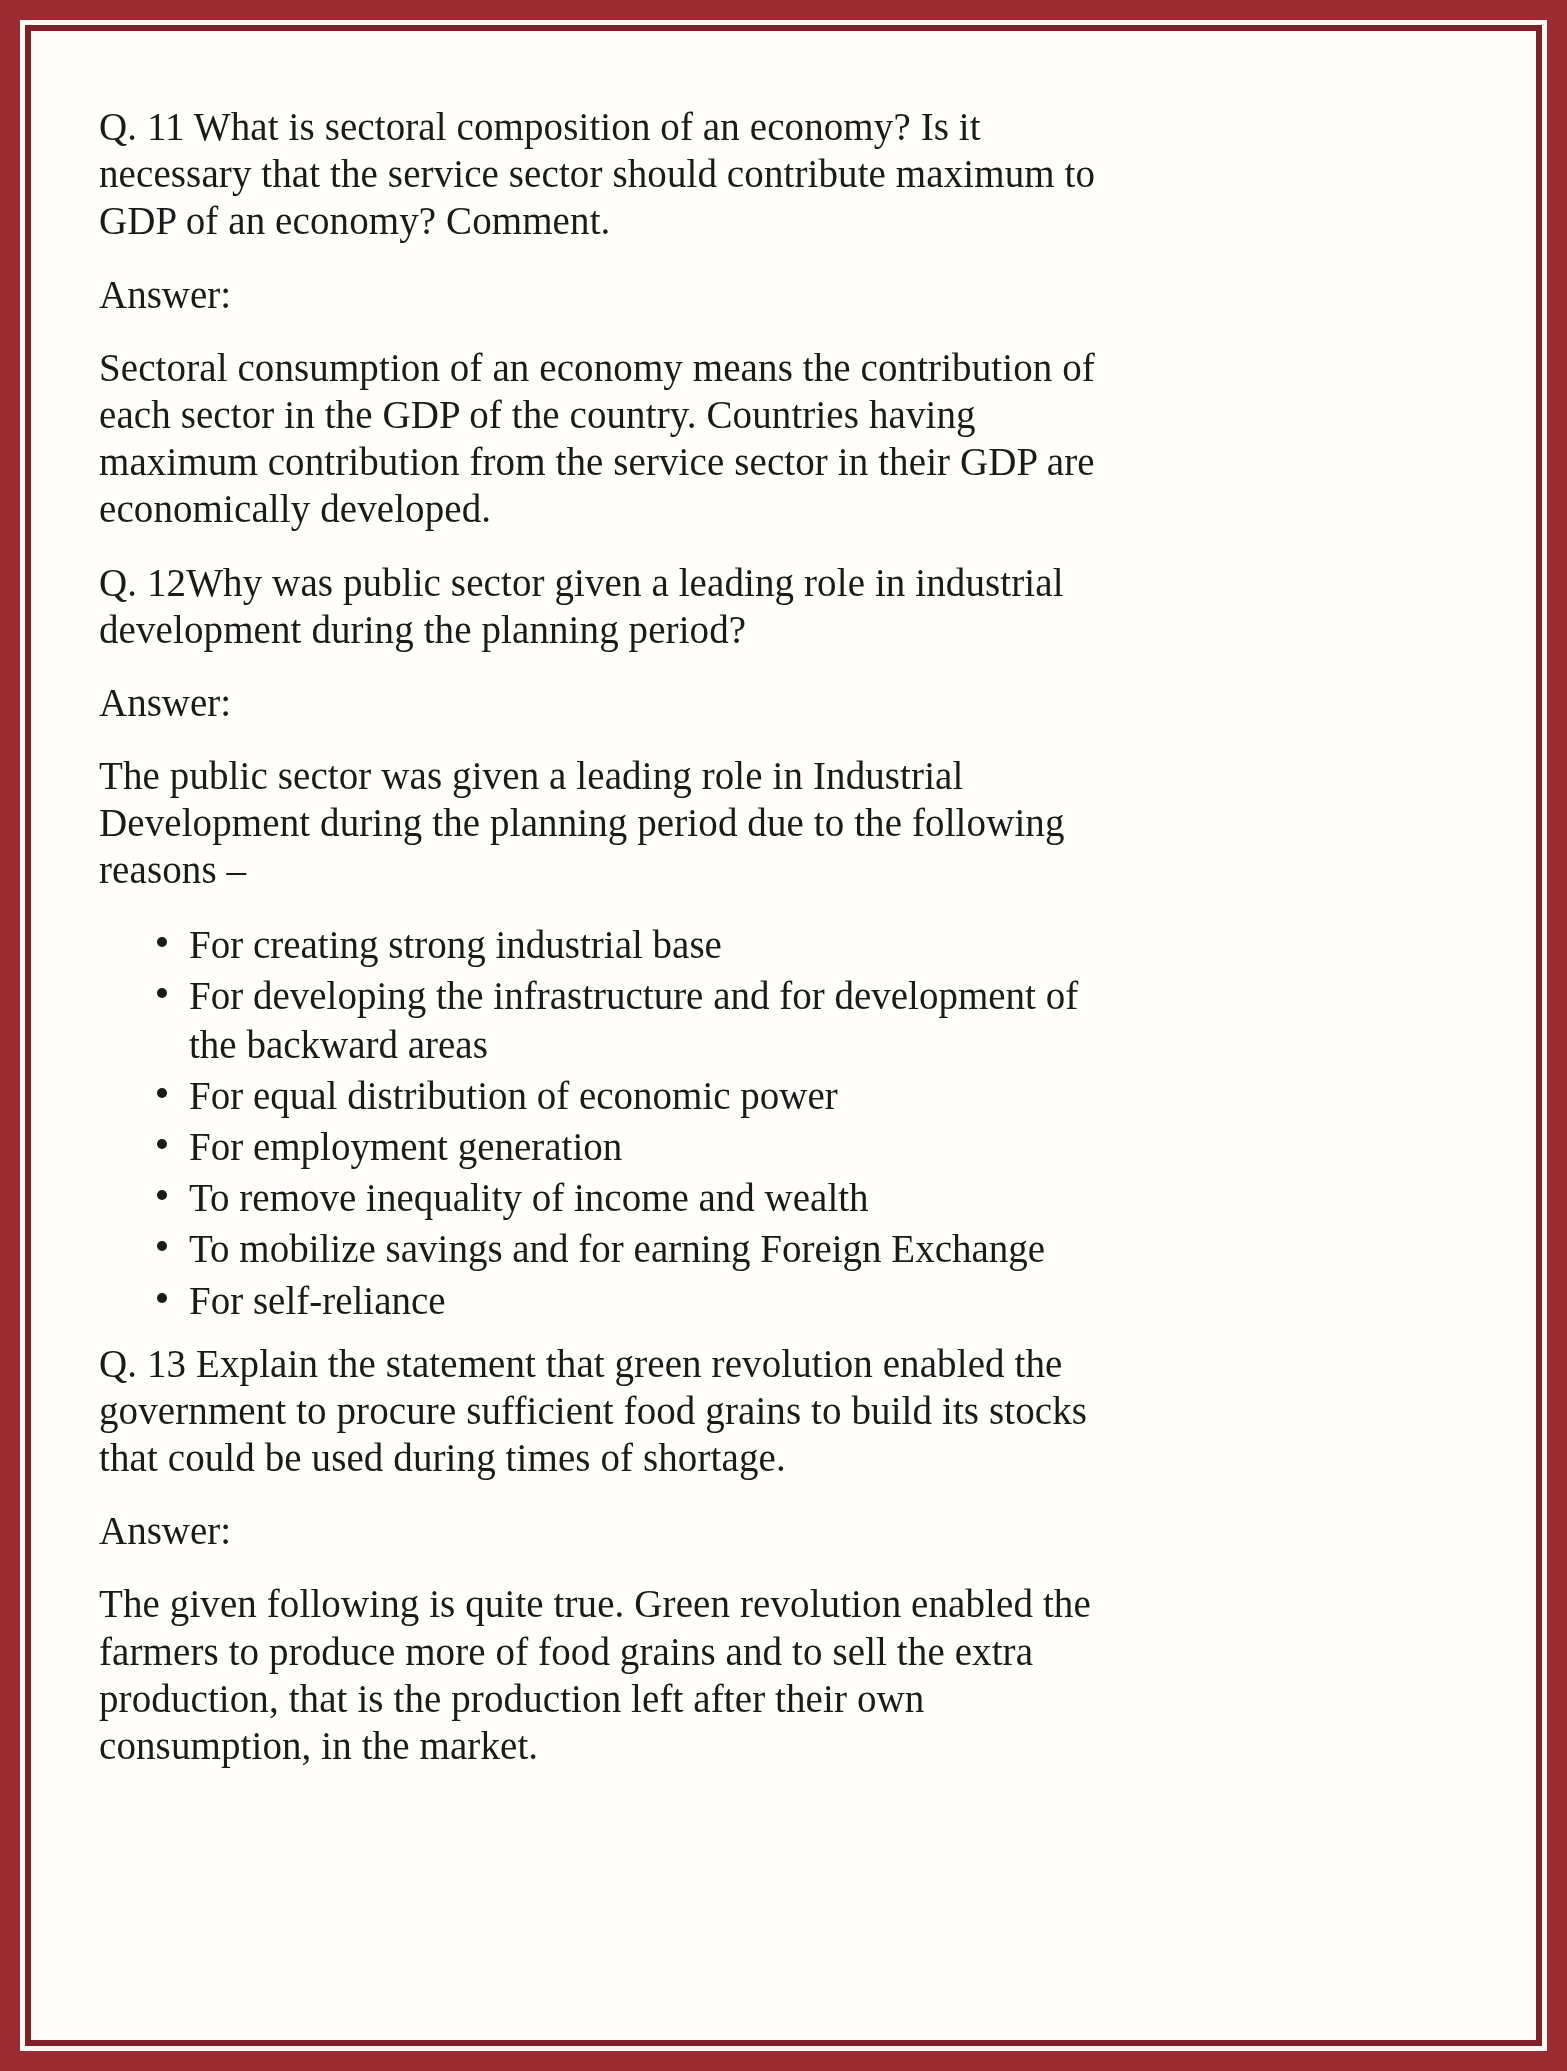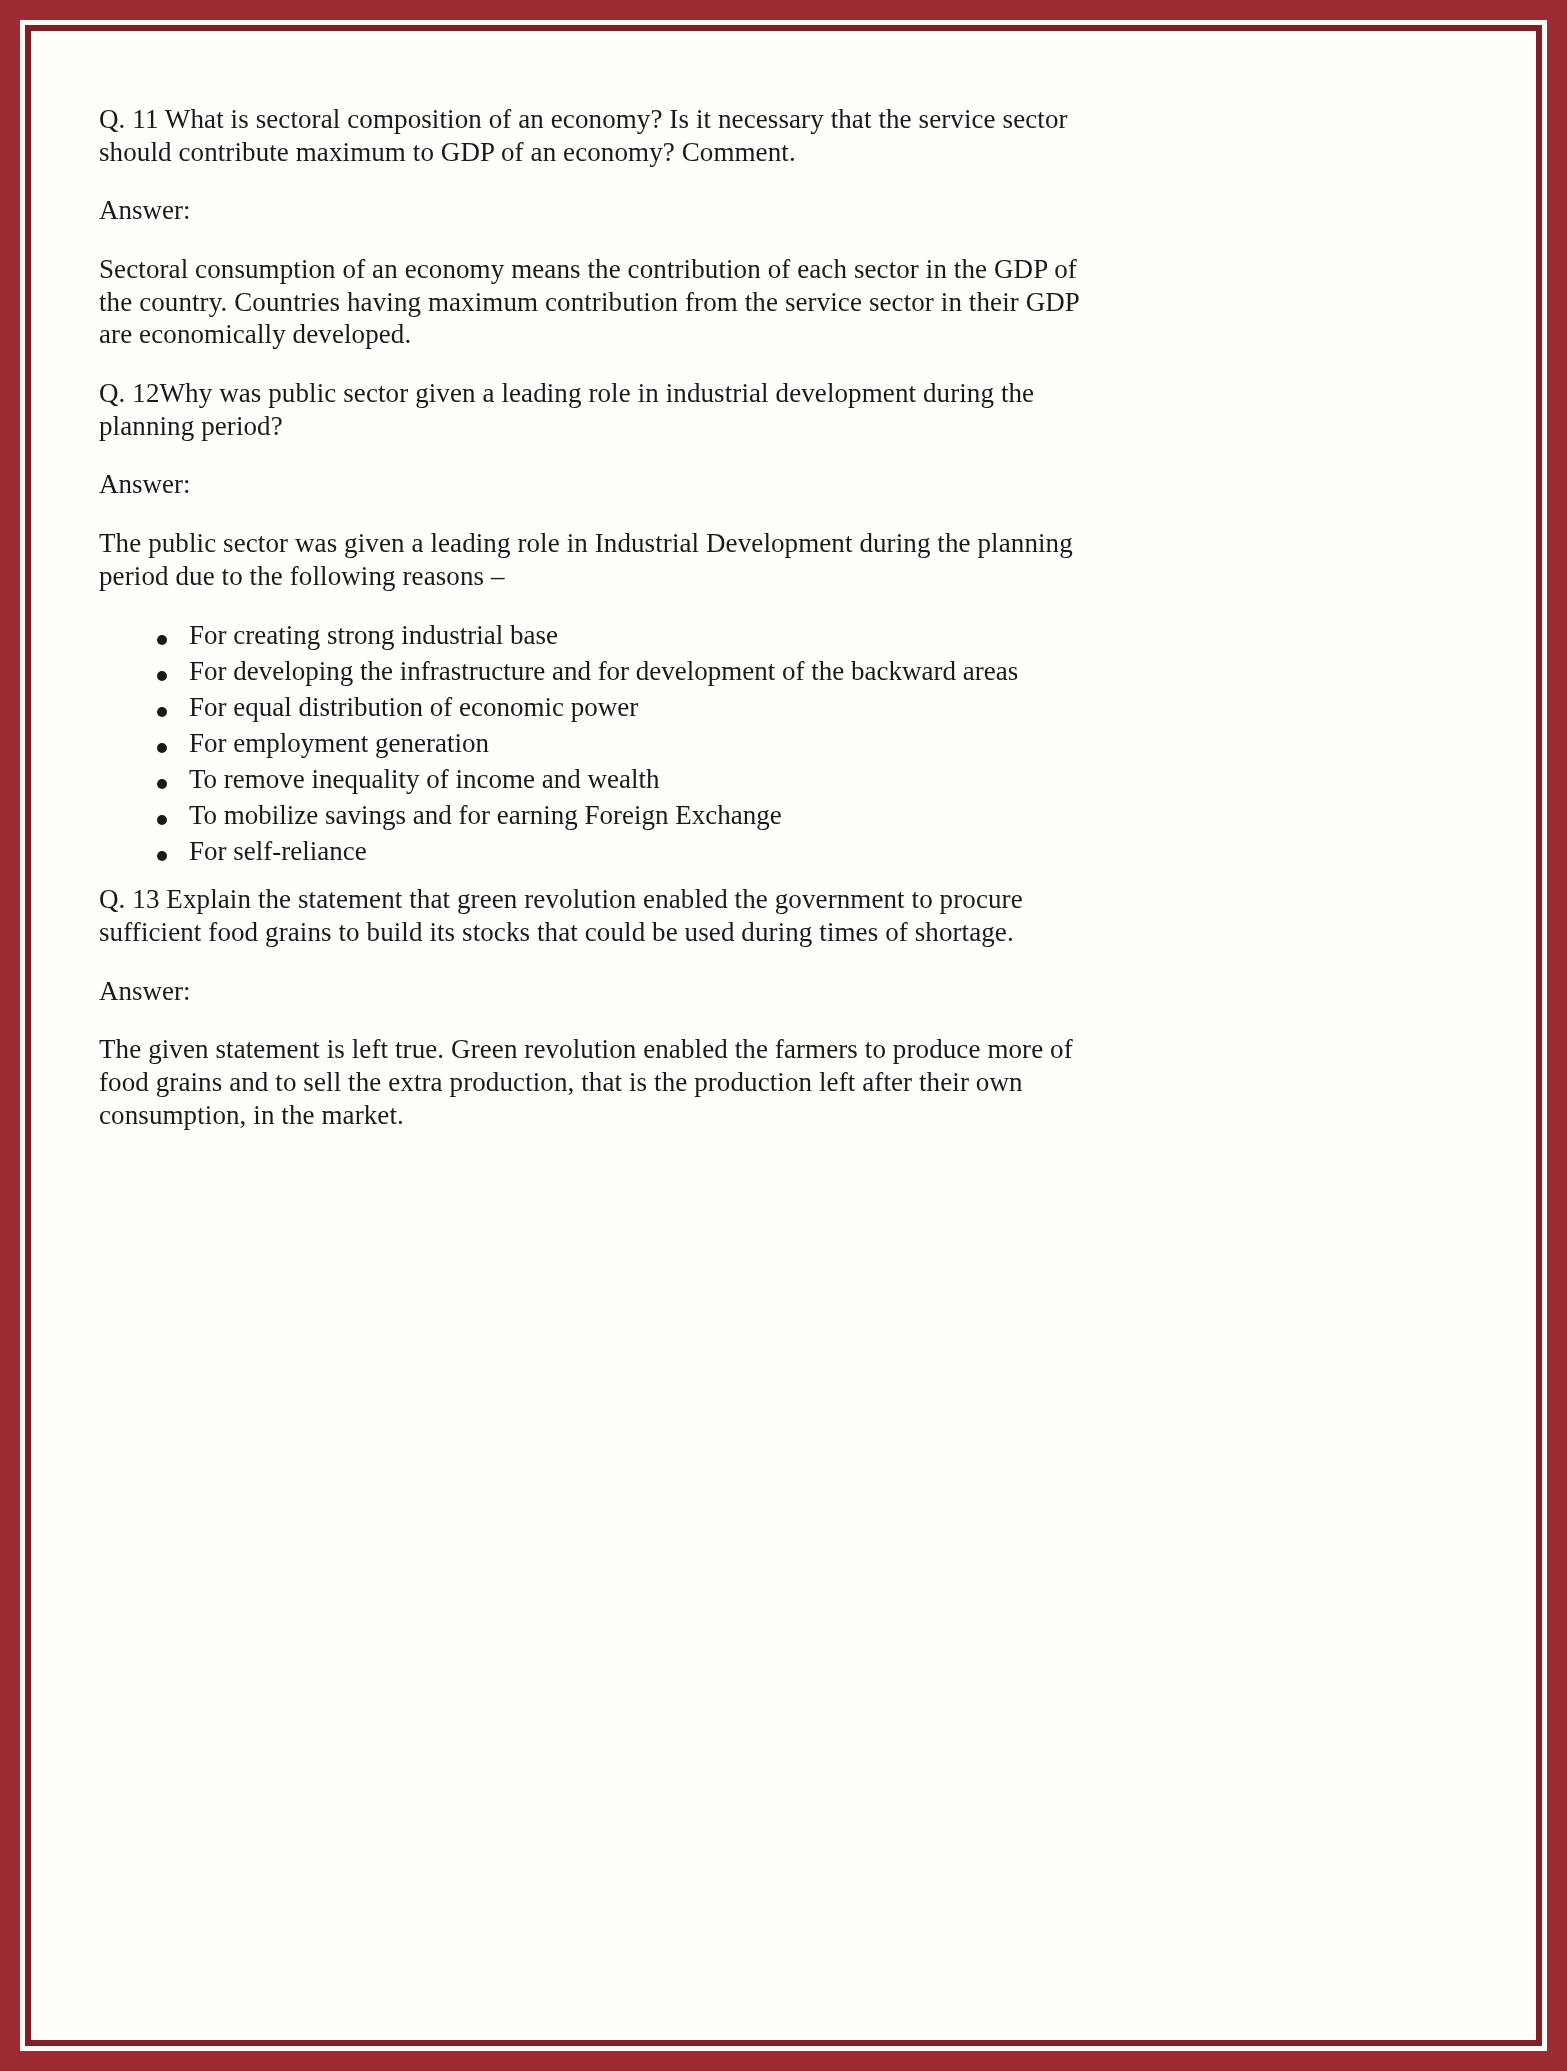--- a/index.html
+++ b/index.html
@@ -50,21 +50,21 @@
     box-sizing: border-box;
     background: #fffefb;
     overflow: hidden;
   }
   #content {
     position: absolute;
     left: 68px;
     top: 72px;
     width: 1000px;
     color: #1a1a1a;
-    font-size: 27px;
+    font-size: 39px;
     line-height: 1.21;
   }
 
   p.block {
     margin: 0 0 26px 0;
     letter-spacing: 0.1px;
   }
   p.answer-label {
     margin: 0 0 26px 0;
   }
@@ -122,16 +122,16 @@
       <li><span>For employment generation</span></li>
       <li><span>To remove inequality of income and wealth</span></li>
       <li><span>To mobilize savings and for earning Foreign Exchange</span></li>
       <li><span>For self-reliance</span></li>
     </ul>
 
     <p class="block">Q. 13 Explain the statement that green revolution enabled the government to procure sufficient food grains to build its stocks that could be used during times of shortage.</p>
 
     <p class="answer-label">Answer:</p>
 
-    <p class="block">The given statement is left true. Green revolution enabled the farmers to produce more of food grains and to sell the extra production, that is the production left after their own consumption, in the market.</p>
+    <p class="block">The given following is quite true. Green revolution enabled the farmers to produce more of food grains and to sell the extra production, that is the production left after their own consumption, in the market.</p>
 
   </div>
 </div>
 
 </body></html>

